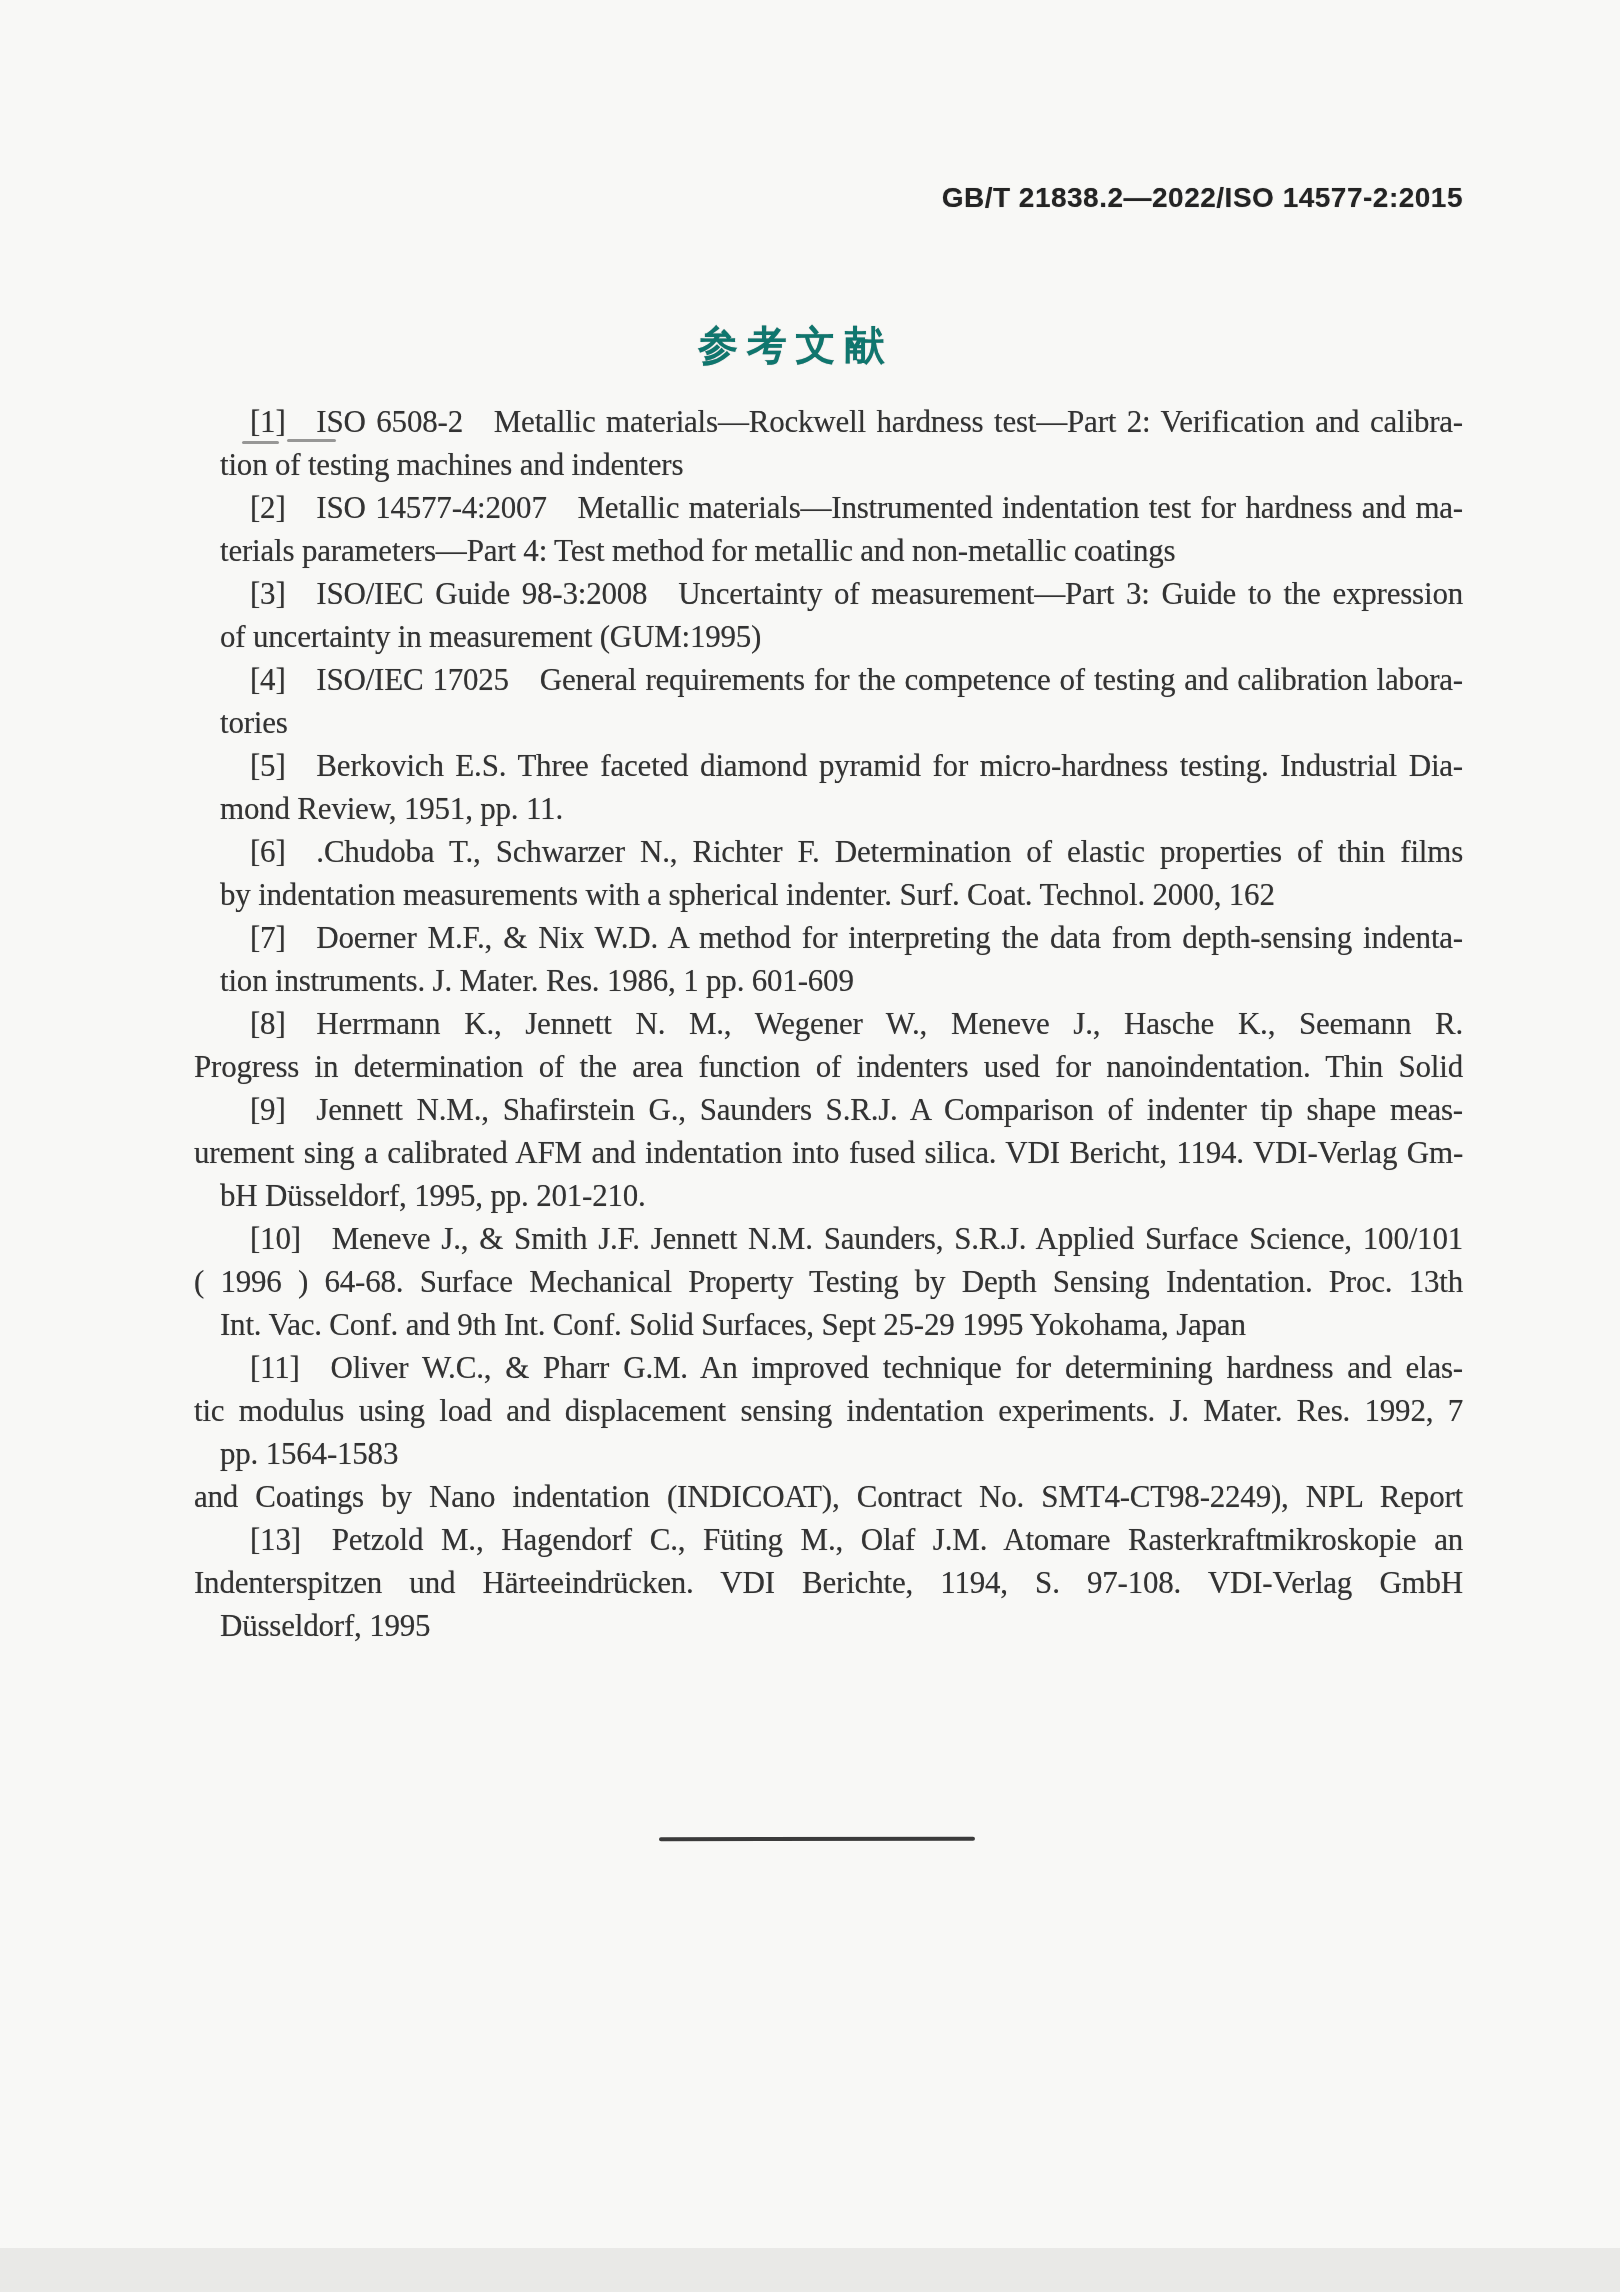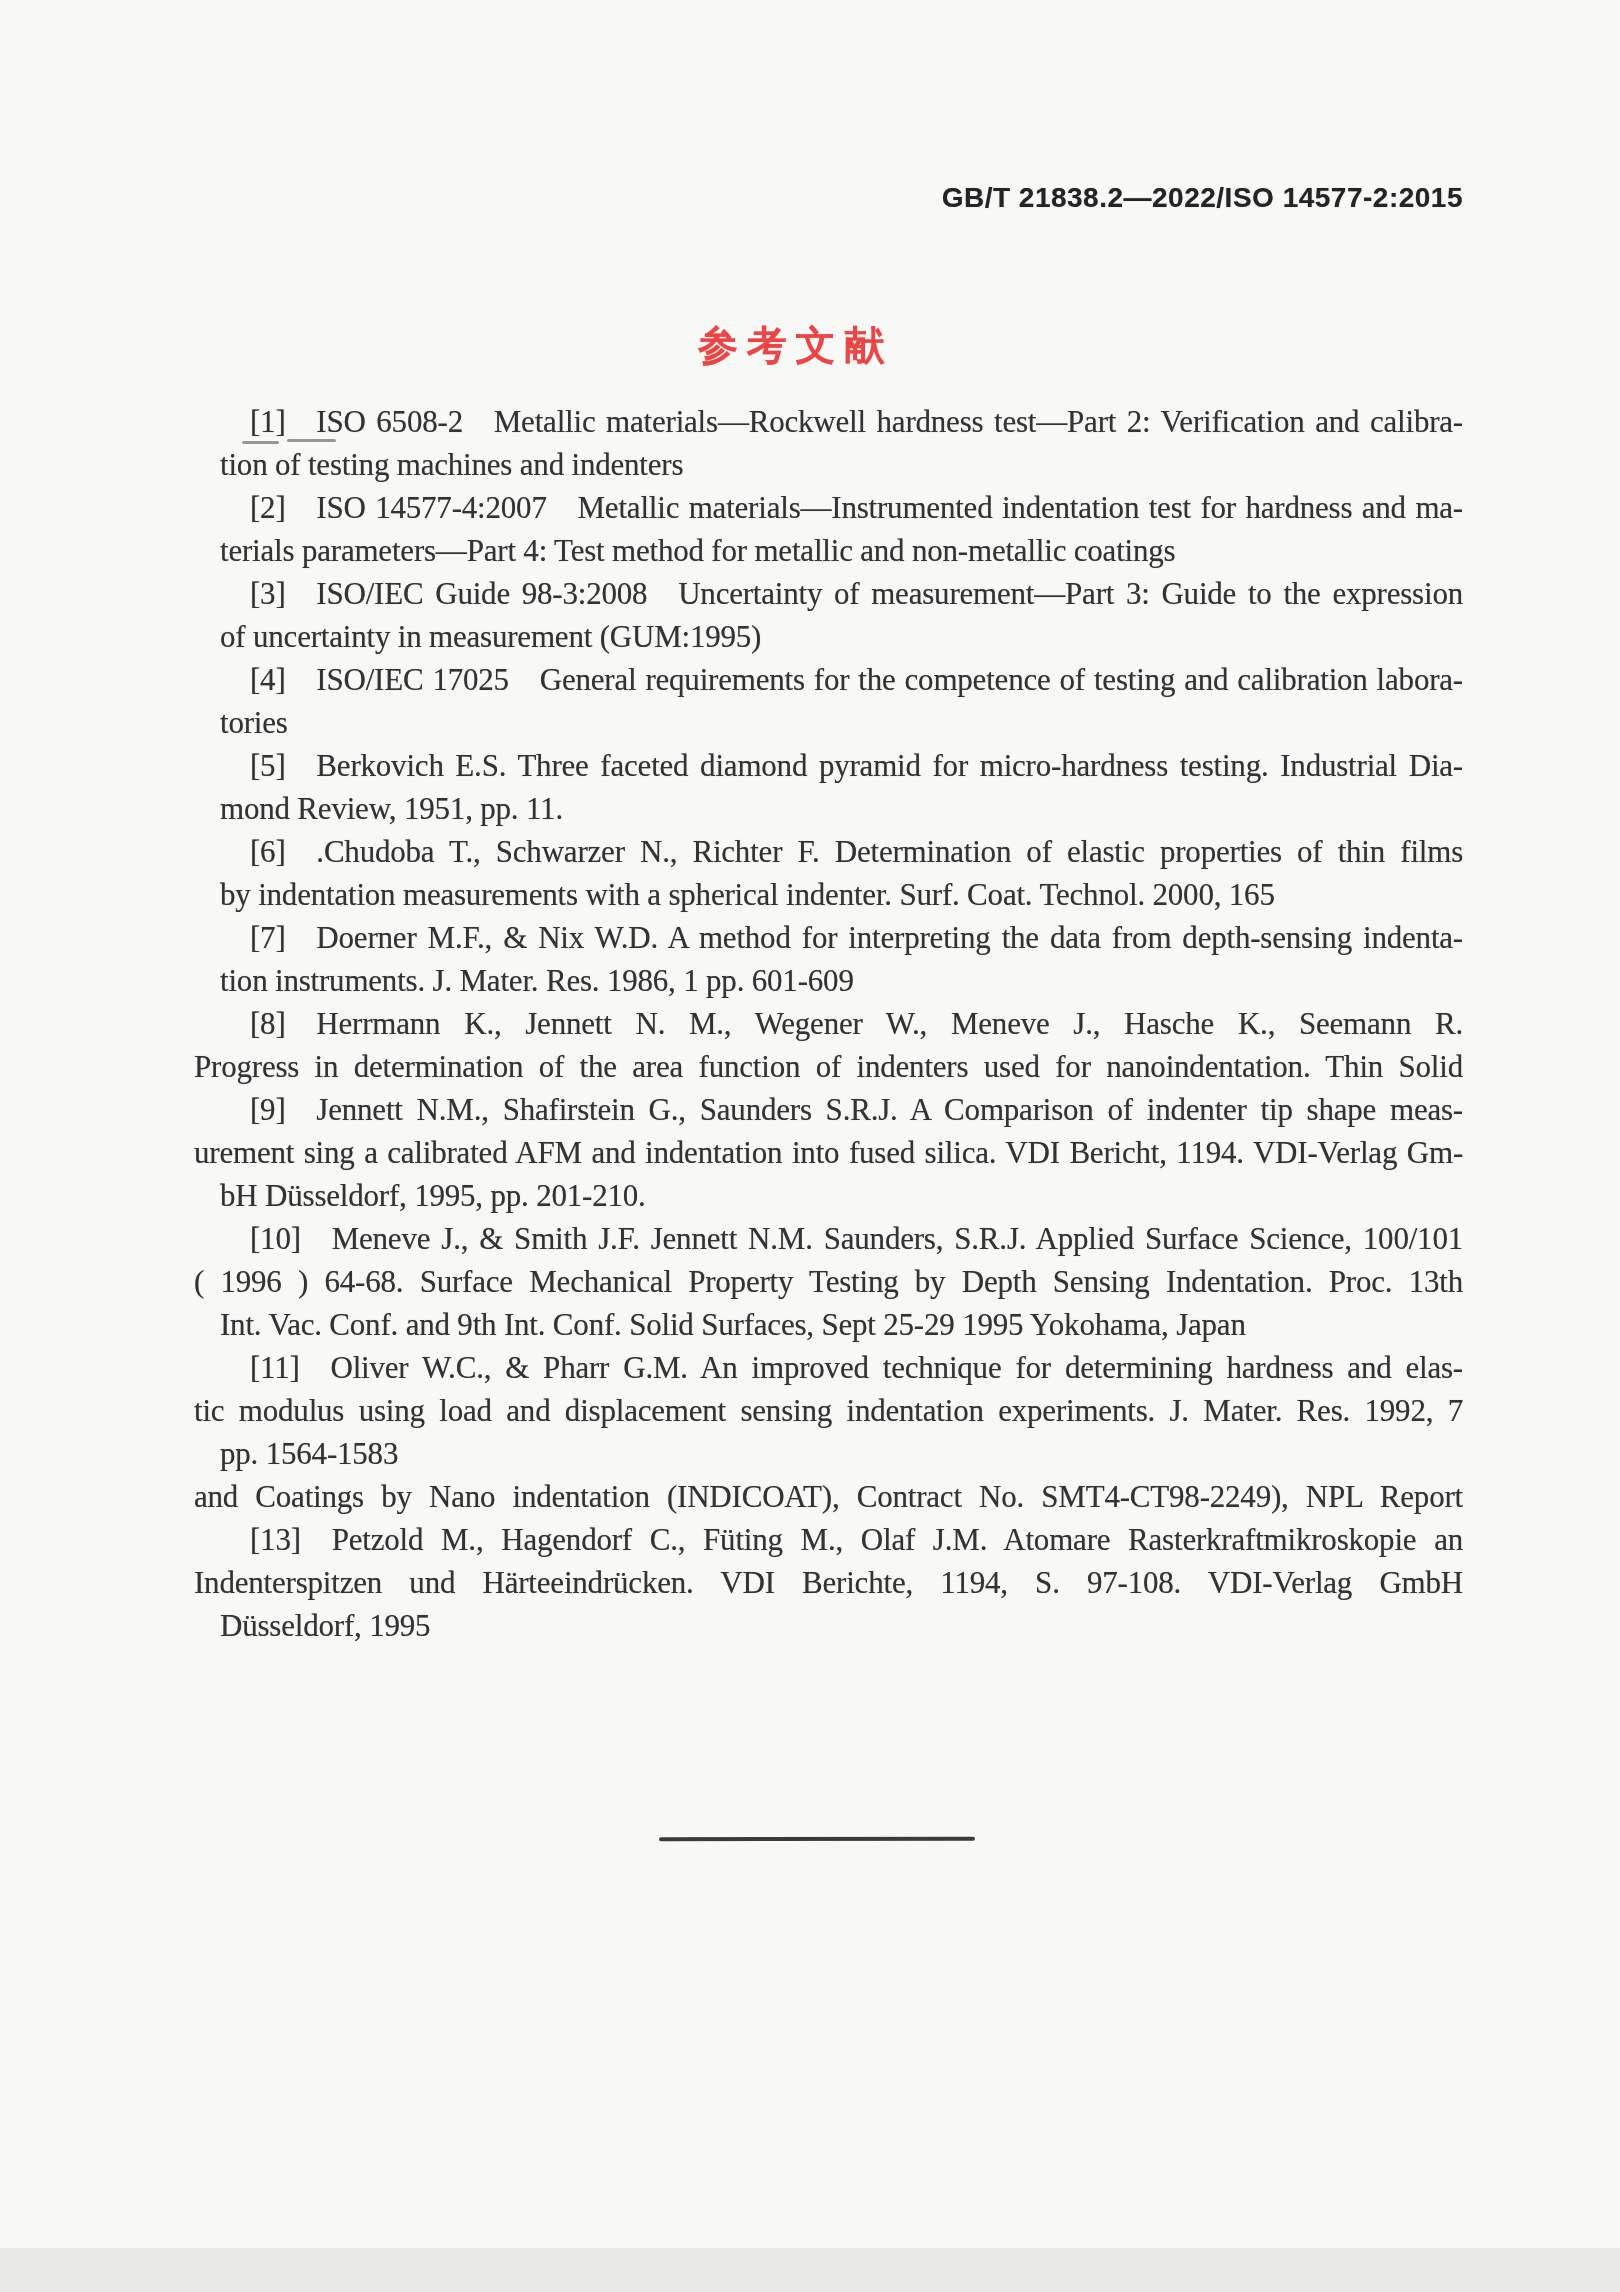--- a/index.html
+++ b/index.html
@@ -21,21 +21,21 @@
     color:#242424;
     text-shadow:0 0 1px rgba(40,40,40,.45);
   }
   .title {
     position:absolute;
     top:318px; left:698px;
     margin:0;
     font-size:40px;
     font-weight:700;
     letter-spacing:8.8px;
-    color:#ef4444;
+    color:#0f766e;
     font-family:"Liberation Serif","DejaVu Serif",serif;
     text-shadow:0 0 1px rgba(45,45,45,.4);
   }
   .refs {
     position:absolute;
     left:194px; top:400px;
     width:1269px;
     font-size:31px;
     color:#333333;
     text-shadow:0 0 0.7px rgba(55,55,55,.55);
@@ -101,21 +101,21 @@
       <span class="ln last">tories</span>
     </p>
 
     <p class="ref">
       <span class="ln first">[5] Berkovich E.S. Three faceted diamond pyramid for micro-hardness testing. Industrial Dia-</span>
       <span class="ln last">mond Review, 1951, pp. 11.</span>
     </p>
 
     <p class="ref">
       <span class="ln first">[6] .Chudoba T., Schwarzer N., Richter F. Determination of elastic properties of thin films</span>
-      <span class="ln last">by indentation measurements with a spherical indenter. Surf. Coat. Technol. 2000, 165</span>
+      <span class="ln last">by indentation measurements with a spherical indenter. Surf. Coat. Technol. 2000, 162</span>
     </p>
 
     <p class="ref">
       <span class="ln first">[7] Doerner M.F., &amp; Nix W.D. A method for interpreting the data from depth-sensing indenta-</span>
       <span class="ln last">tion instruments. J. Mater. Res. 1986, 1 pp. 601-609</span>
     </p>
 
     <p class="ref">
       <span class="ln first">[8] Herrmann K., Jennett N. M., Wegener W., Meneve J., Hasche K., Seemann R.</span>
       <span class="ln">Progress in determination of the area function of indenters used for nanoindentation. Thin Solid</span>

